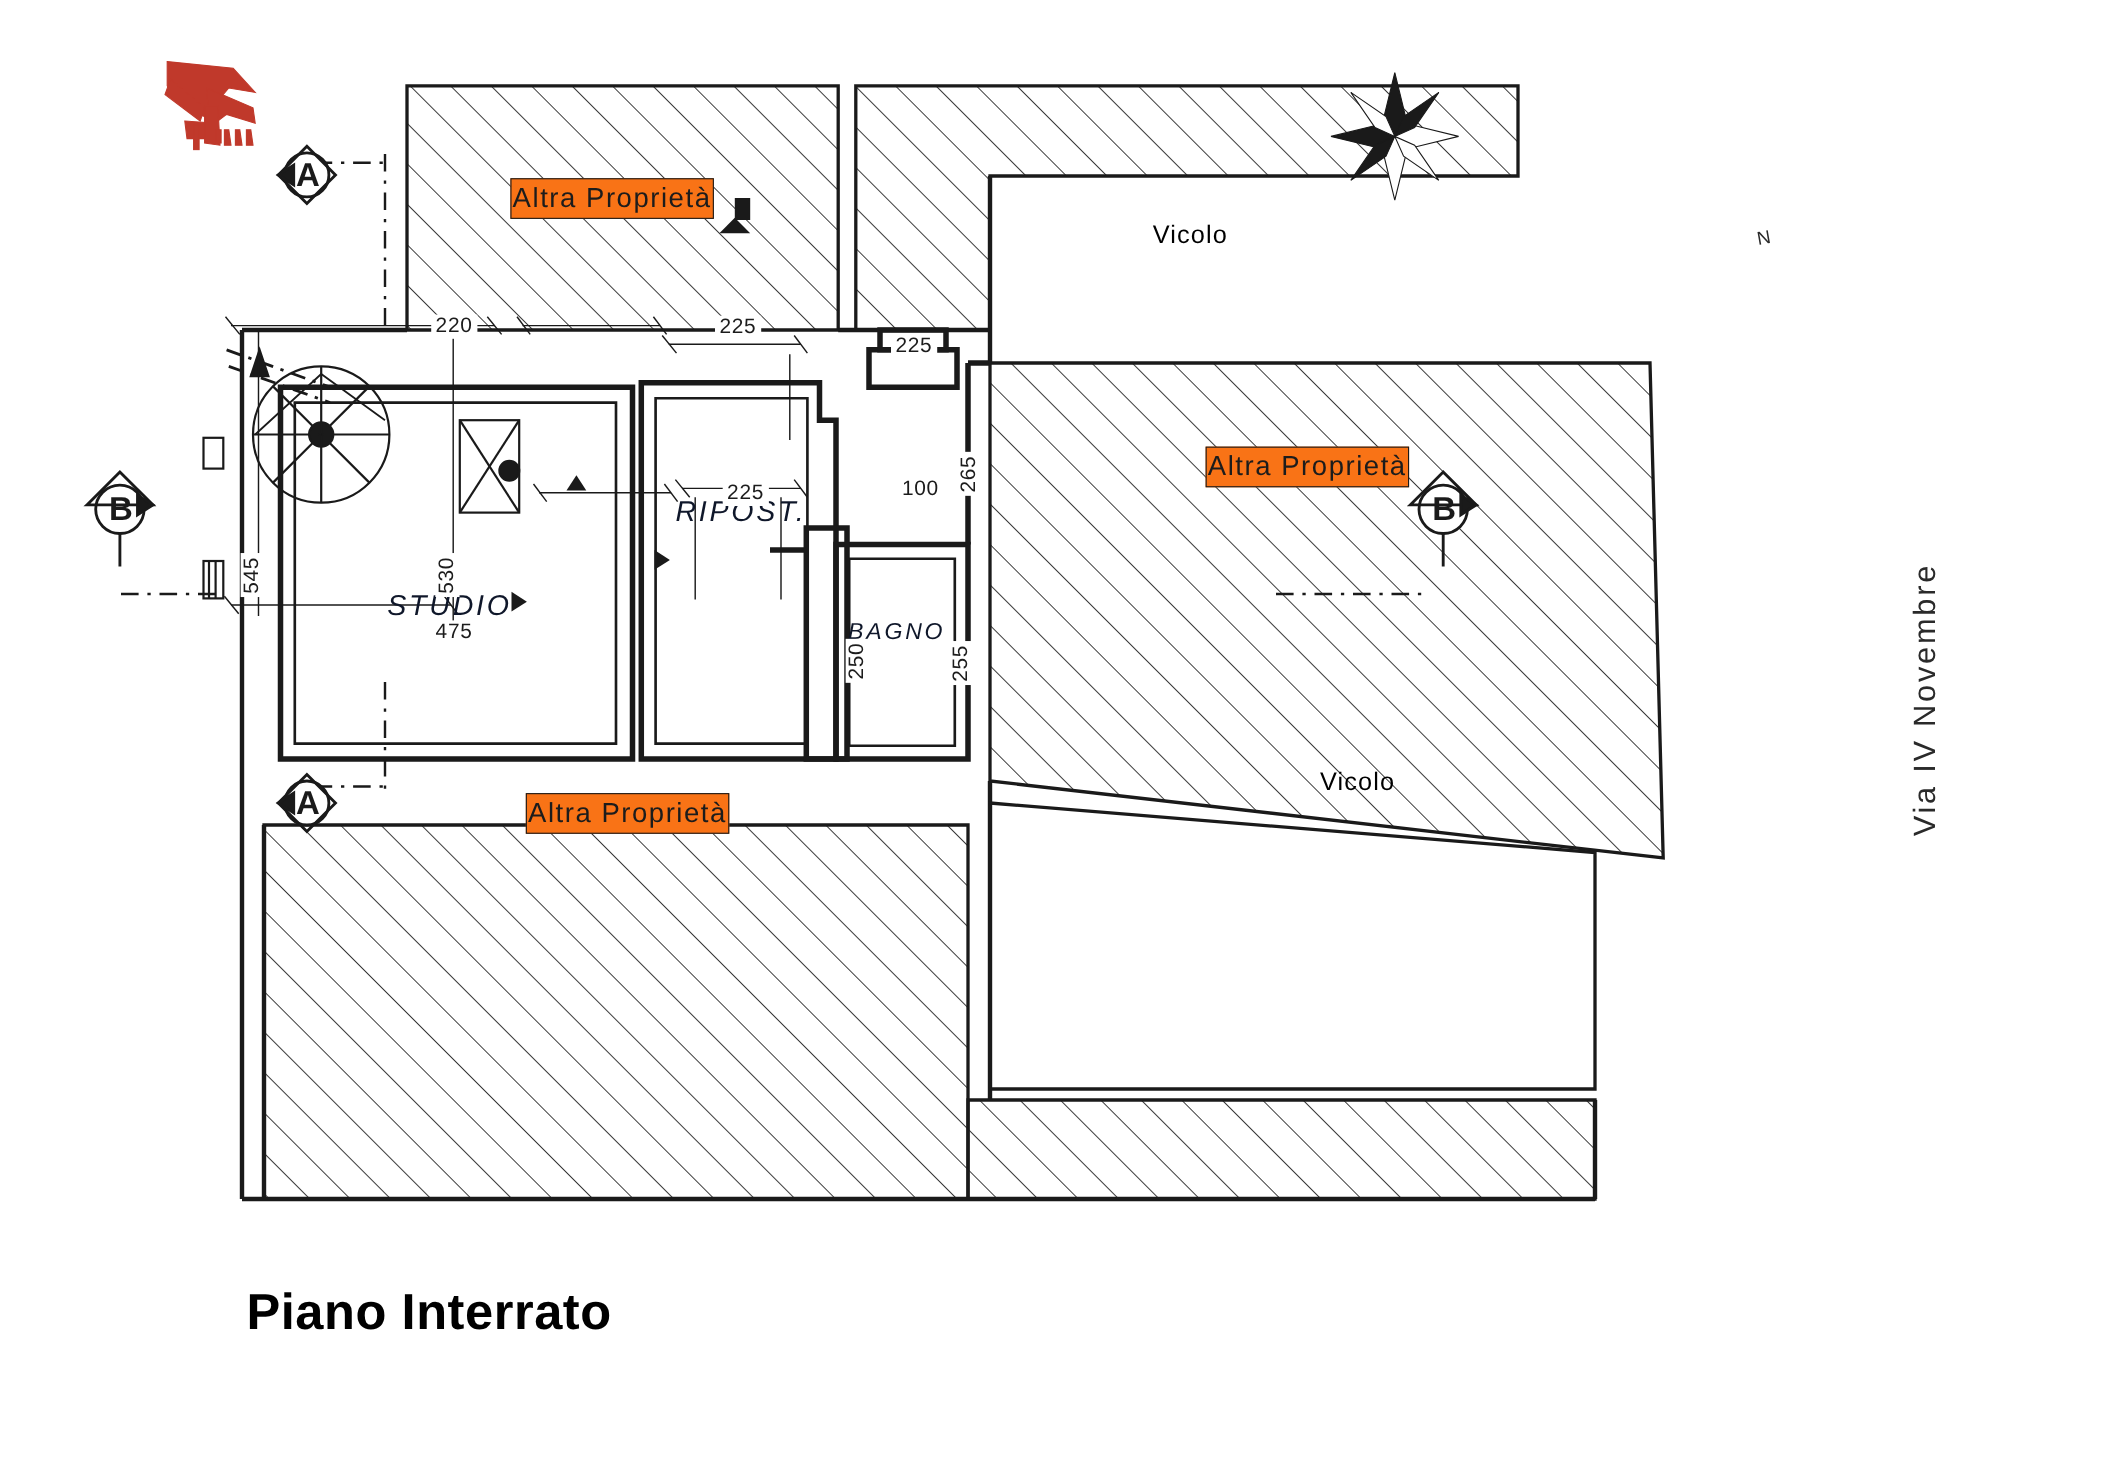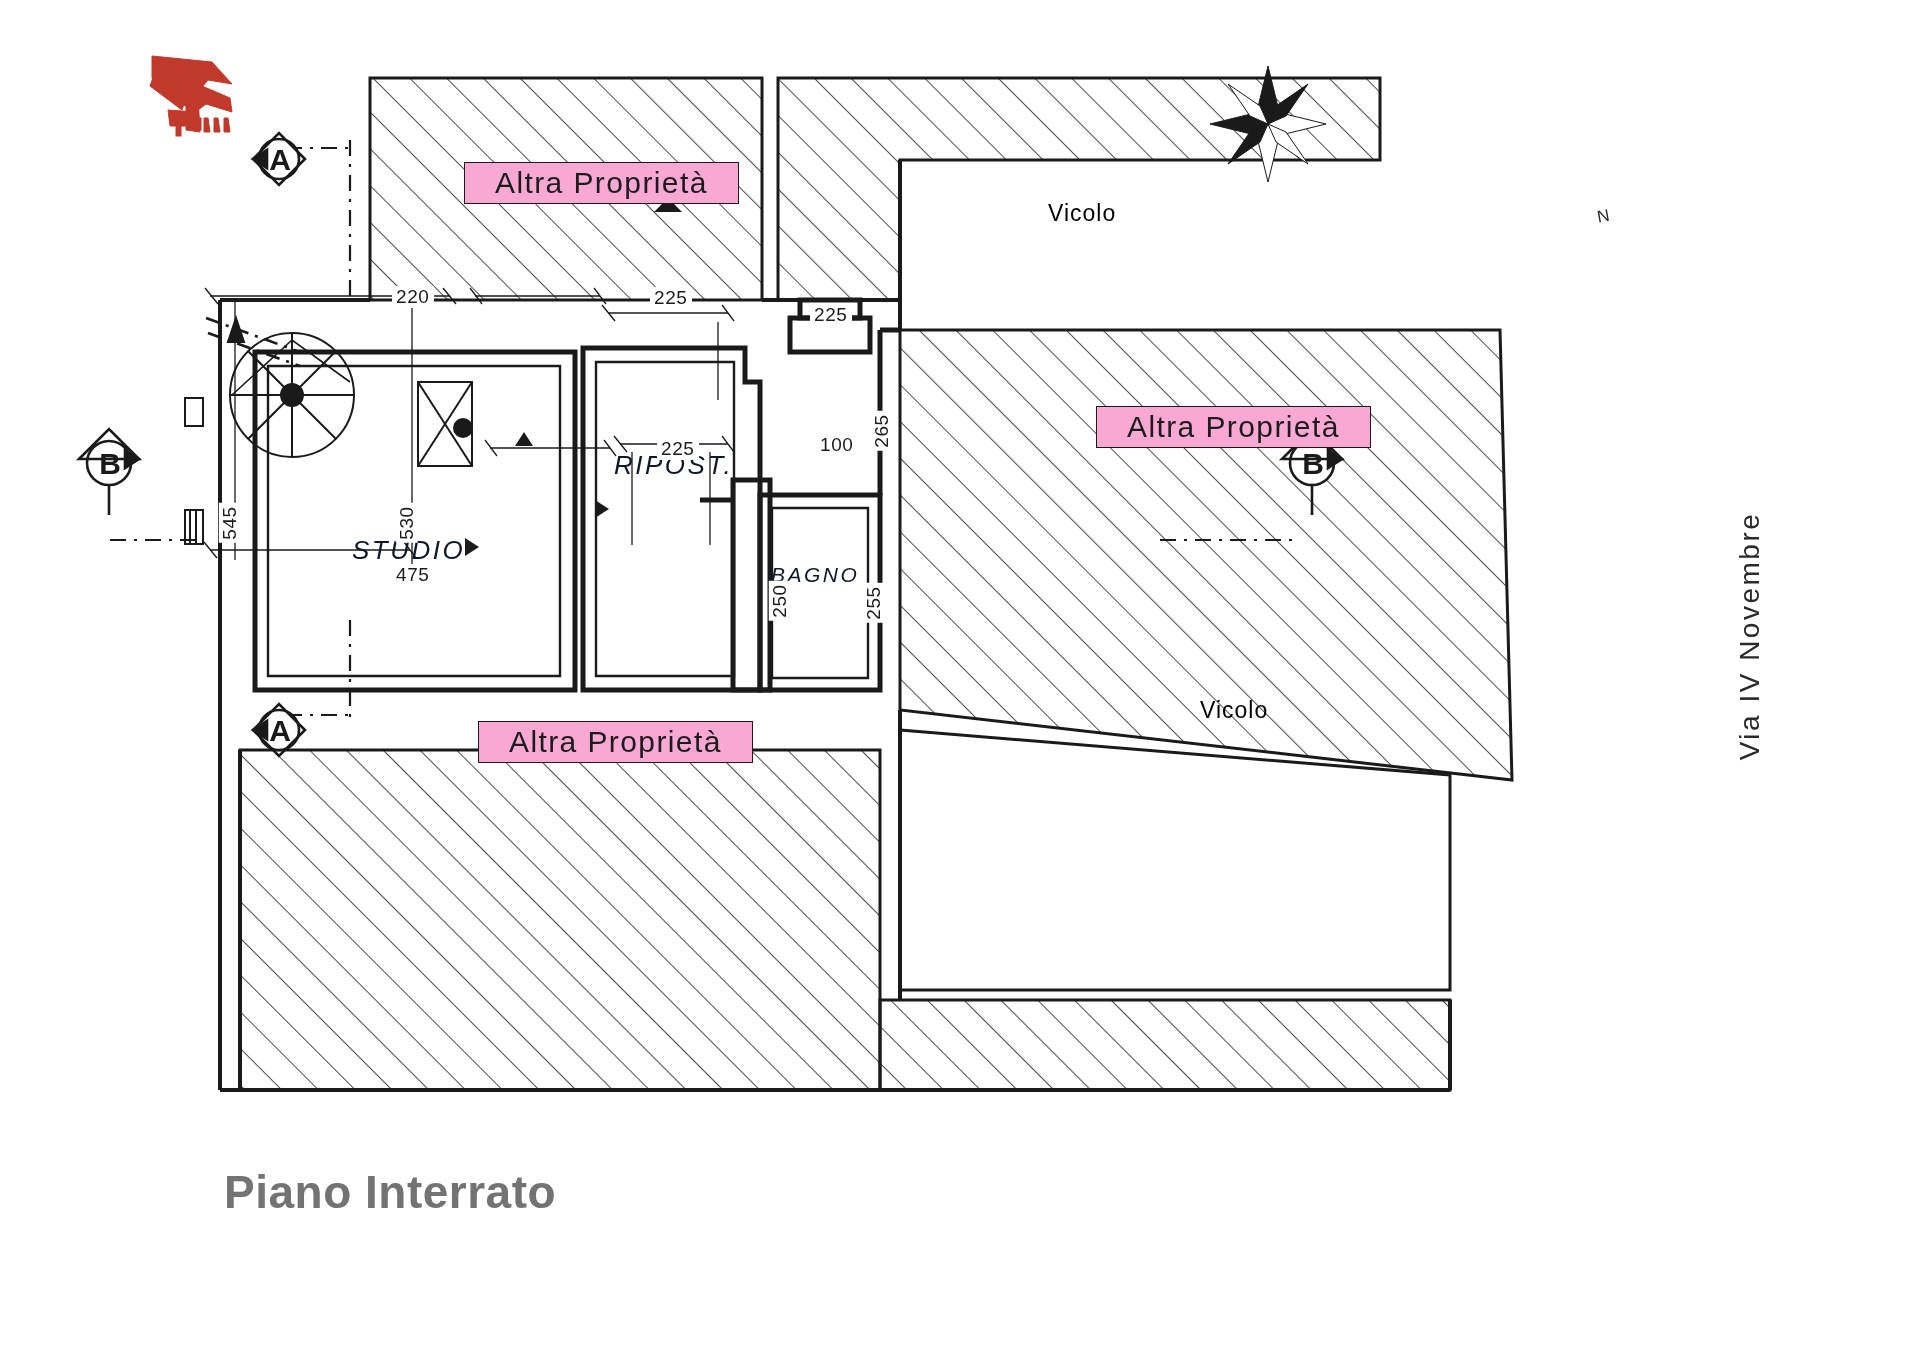--- a/index.html
+++ b/index.html
@@ -2,35 +2,35 @@
 <html><head>
 <meta charset="utf-8">
 <style>
   html,body{margin:0;padding:0;background:#ffffff;}
   body{width:1920px;height:1346px;position:relative;overflow:hidden;
        font-family:"Liberation Sans", sans-serif;color:#1a1a1a;}
   #plan-root{position:absolute;inset:0;}
   svg.plan{position:absolute;left:0;top:0;width:1920px;height:1346px;}
   .lbl{position:absolute;font-family:"Liberation Sans", sans-serif;
        color:#2a2a2a;white-space:nowrap;}
-  .prop-box{position:absolute;border:1.6px solid #1a1a1a;background:#f9a8d4;
+  .prop-box{position:absolute;border:1.6px solid #1a1a1a;background:#f97316;
        display:flex;align-items:center;justify-content:center;
-       font-size:30px;letter-spacing:1.4px;color:#1c1c1c;padding:3px 30px;}
+       font-size:25px;letter-spacing:1.4px;color:#1c1c1c;padding:3px 1px;}
   .room-name{position:absolute;font-style:italic;font-size:26px;
        letter-spacing:2.5px;color:#0f172a;}
   .dim{position:absolute;font-size:19px;letter-spacing:0.6px;color:#1c1c1c;
        background:#fff;padding:0 4px;}
   .dimv{position:absolute;font-size:19px;letter-spacing:0.6px;color:#1c1c1c;
        background:#fff;padding:0 3px;
        transform-origin:center center;transform:rotate(-90deg);}
   .vicolo{position:absolute;font-size:23px;letter-spacing:1px;color:#000000;}
   .street{position:absolute;font-size:28px;letter-spacing:2.5px;color:#2a2a2a;
        transform-origin:center center;transform:rotate(-90deg);}
   .title{position:absolute;font-weight:bold;font-size:46px;letter-spacing:0.5px;
-       color:#737373;}
+       color:#000000;}
   .secmark{position:absolute;width:62px;height:62px;}
   .secmark .lt{position:absolute;left:0;top:0;font-weight:bold;font-size:30px;
        width:62px;height:62px;display:flex;align-items:center;justify-content:center;
        color:#1a1a1a;}
 </style>
 </head>
 <body>
 
 <div id="plan-root">
 

